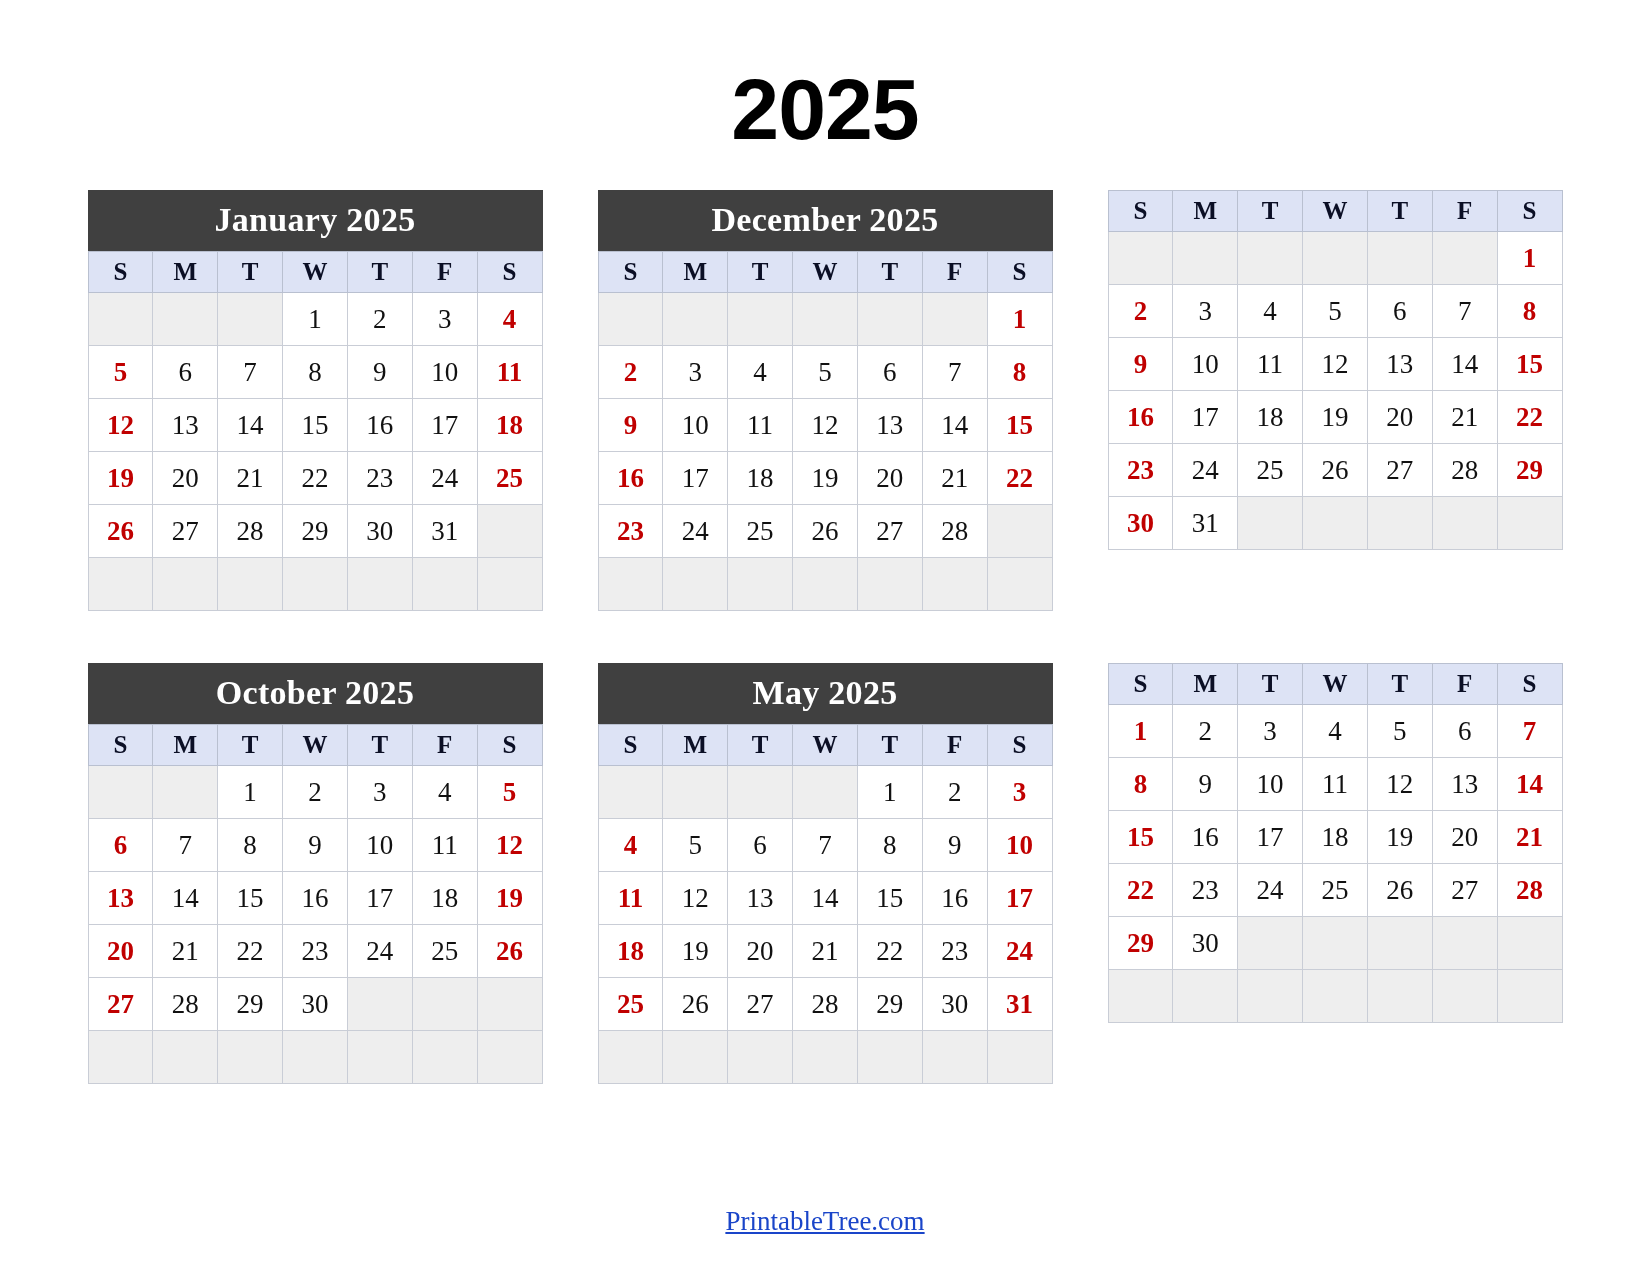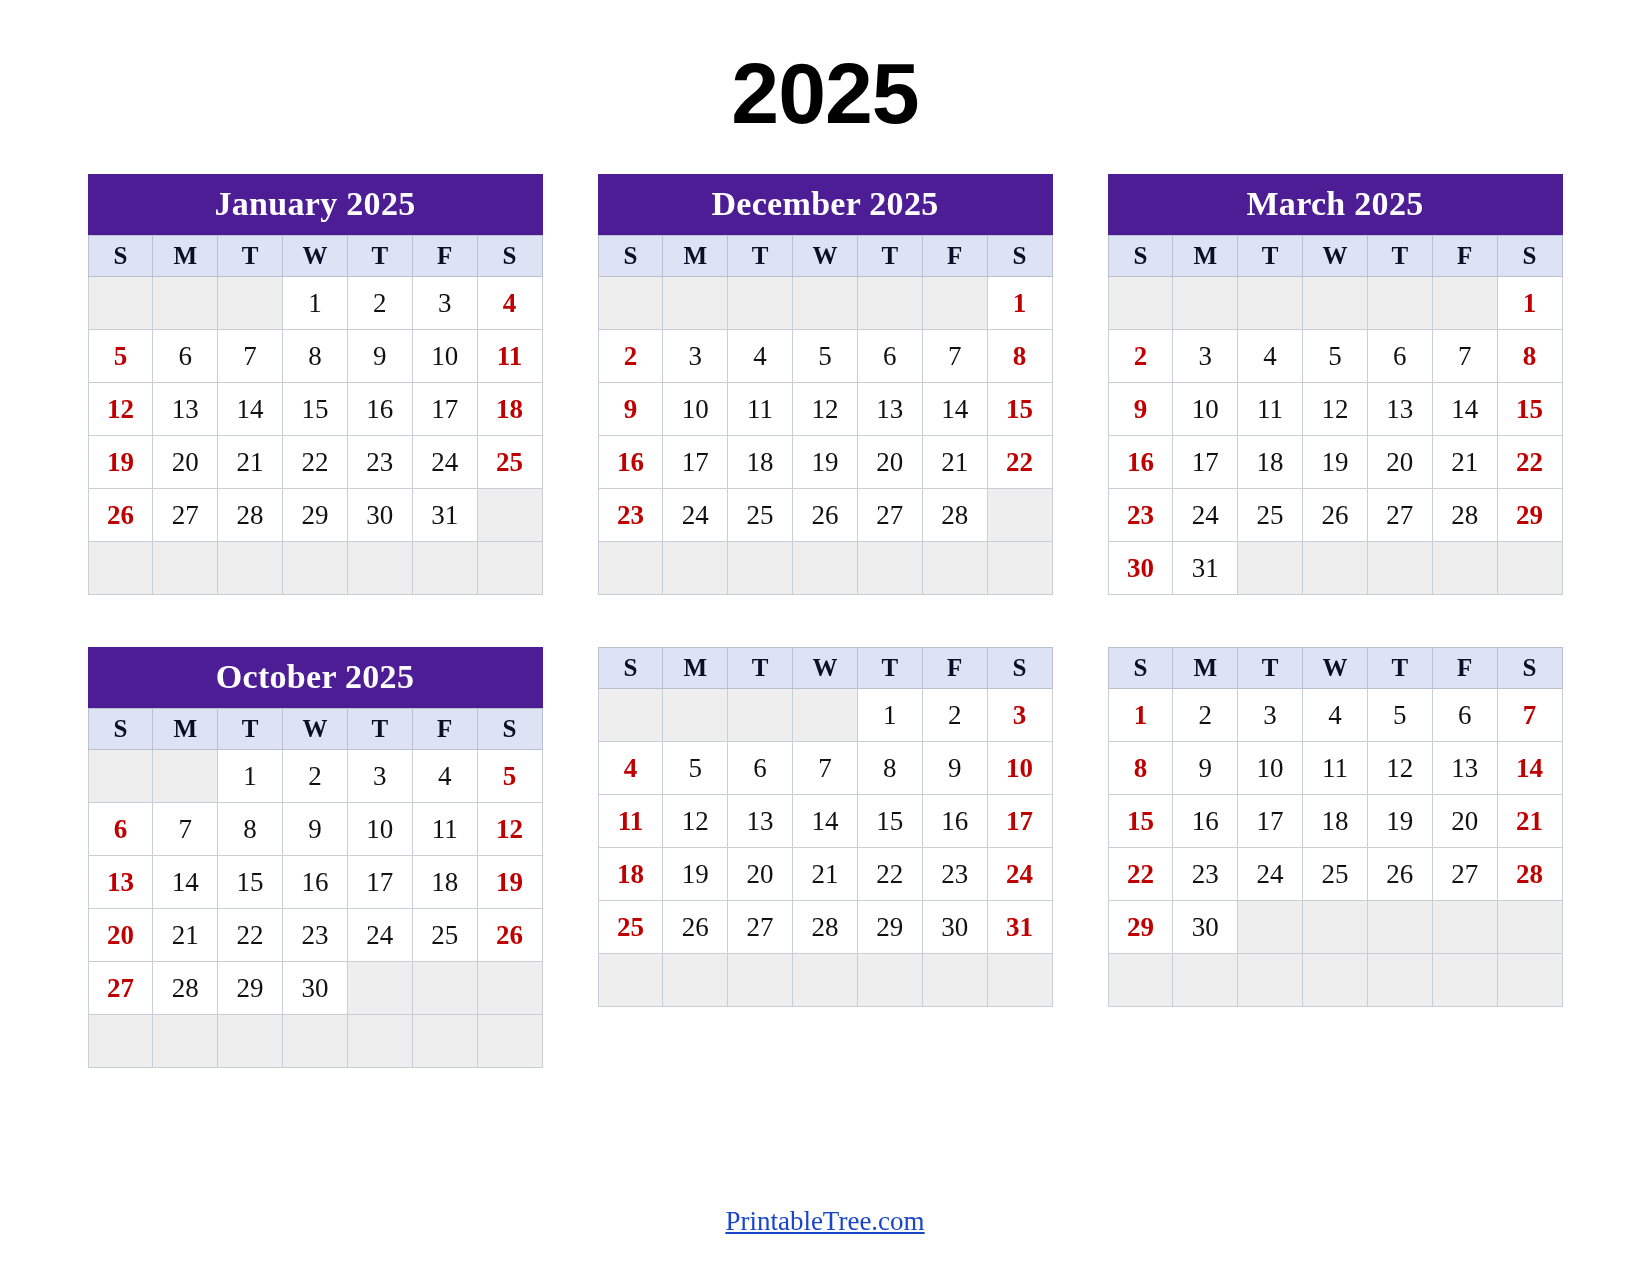--- a/index.html
+++ b/index.html
@@ -11,21 +11,21 @@
     width: 1650px;
     height: 1275px;
     font-family: "Liberation Serif", serif;
     position: relative;
     overflow: hidden;
   }
   .page {
     width: 1650px;
     height: 1275px;
     box-sizing: border-box;
-    padding: 0;
+    padding: 16px;
     position: relative;
   }
   .year-title {
     text-align: center;
     font-family: "Liberation Sans", sans-serif;
     font-weight: bold;
     font-size: 86px;
     letter-spacing: -1px;
     color: #000000;
     margin: 0;
@@ -39,21 +39,21 @@
     justify-content: center;
     column-gap: 55px;
     row-gap: 52px;
     margin-top: 36px;
   }
   .month {
     width: 455px;
     box-sizing: border-box;
   }
   .month-header {
-    background: #4c1d95;
+    background: #404040;
     color: #ffffff;
     text-align: center;
     font-family: "Liberation Serif", serif;
     font-weight: bold;
     font-size: 34px;
     line-height: 1.0;
     padding: 13px 0 14px 0;
     letter-spacing: 0.3px;
   }
   table.month-table {
@@ -253,21 +253,20 @@
               <td class="empty"></td>
               <td class="empty"></td>
               <td class="empty"></td>
               <td class="empty"></td>
               <td class="empty"></td>
             </tr>
           </tbody>
         </table>
       </div>
       <div class="month">
-        <div class="month-header">March 2025</div>
         <table class="month-table">
           <thead>
             <tr>
               <th>S</th>
               <th>M</th>
               <th>T</th>
               <th>W</th>
               <th>T</th>
               <th>F</th>
               <th>S</th>
@@ -397,20 +396,21 @@
               <td class="empty"></td>
               <td class="empty"></td>
               <td class="empty"></td>
               <td class="empty"></td>
               <td class="empty"></td>
             </tr>
           </tbody>
         </table>
       </div>
       <div class="month">
+        <div class="month-header">May 2025</div>
         <table class="month-table">
           <thead>
             <tr>
               <th>S</th>
               <th>M</th>
               <th>T</th>
               <th>W</th>
               <th>T</th>
               <th>F</th>
               <th>S</th>

